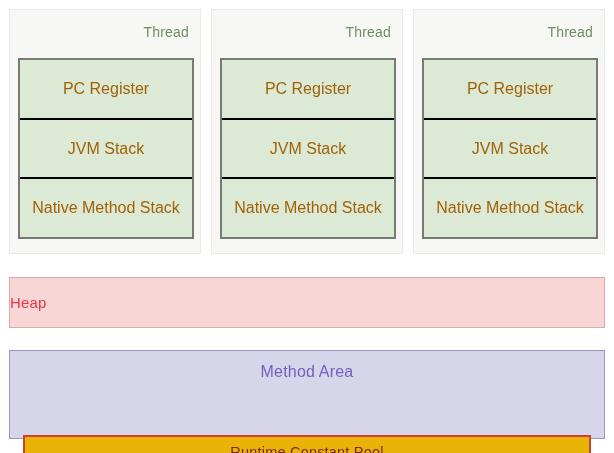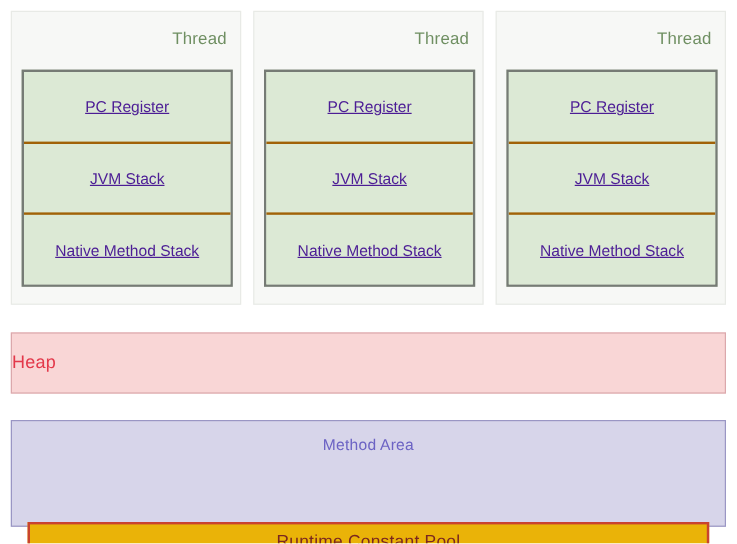--- a/index.html
+++ b/index.html
@@ -61,29 +61,28 @@
     background: #dce9d5;
     display: flex;
     flex-direction: column;
   }
 
   .stack-cell {
     flex: 1 1 0;
     display: flex;
     align-items: center;
     justify-content: center;
-    font-size: 13px;
-    color: #4c1d95;
+    font-size: 16px;
+    color: #a16207;
     background: #dce9d5;
     box-sizing: border-box;
     white-space: nowrap;
-    text-decoration: underline;
   }
   .stack-cell + .stack-cell {
-    border-top: 2px solid #a16207;
+    border-top: 2px solid #000000;
   }
 
   
   .heap-box {
     position: absolute;
     left: 9px;
     top: 277px;
     width: 596px;
     height: 51px;
     background: #f9d6d6;
@@ -109,21 +108,21 @@
     background: #d7d5ea;
     border: 1px solid #9a96c4;
     box-sizing: border-box;
   }
   .method-area-label {
     position: absolute;
     top: 12px;
     left: 0;
     right: 0;
     text-align: center;
-    font-size: 13px;
+    font-size: 16px;
     color: #6c63c4;
     letter-spacing: 0.2px;
   }
 
   .rcp-box {
     position: absolute;
     left: 13px;
     top: 43px;
     width: 568px;
     height: 34px;

